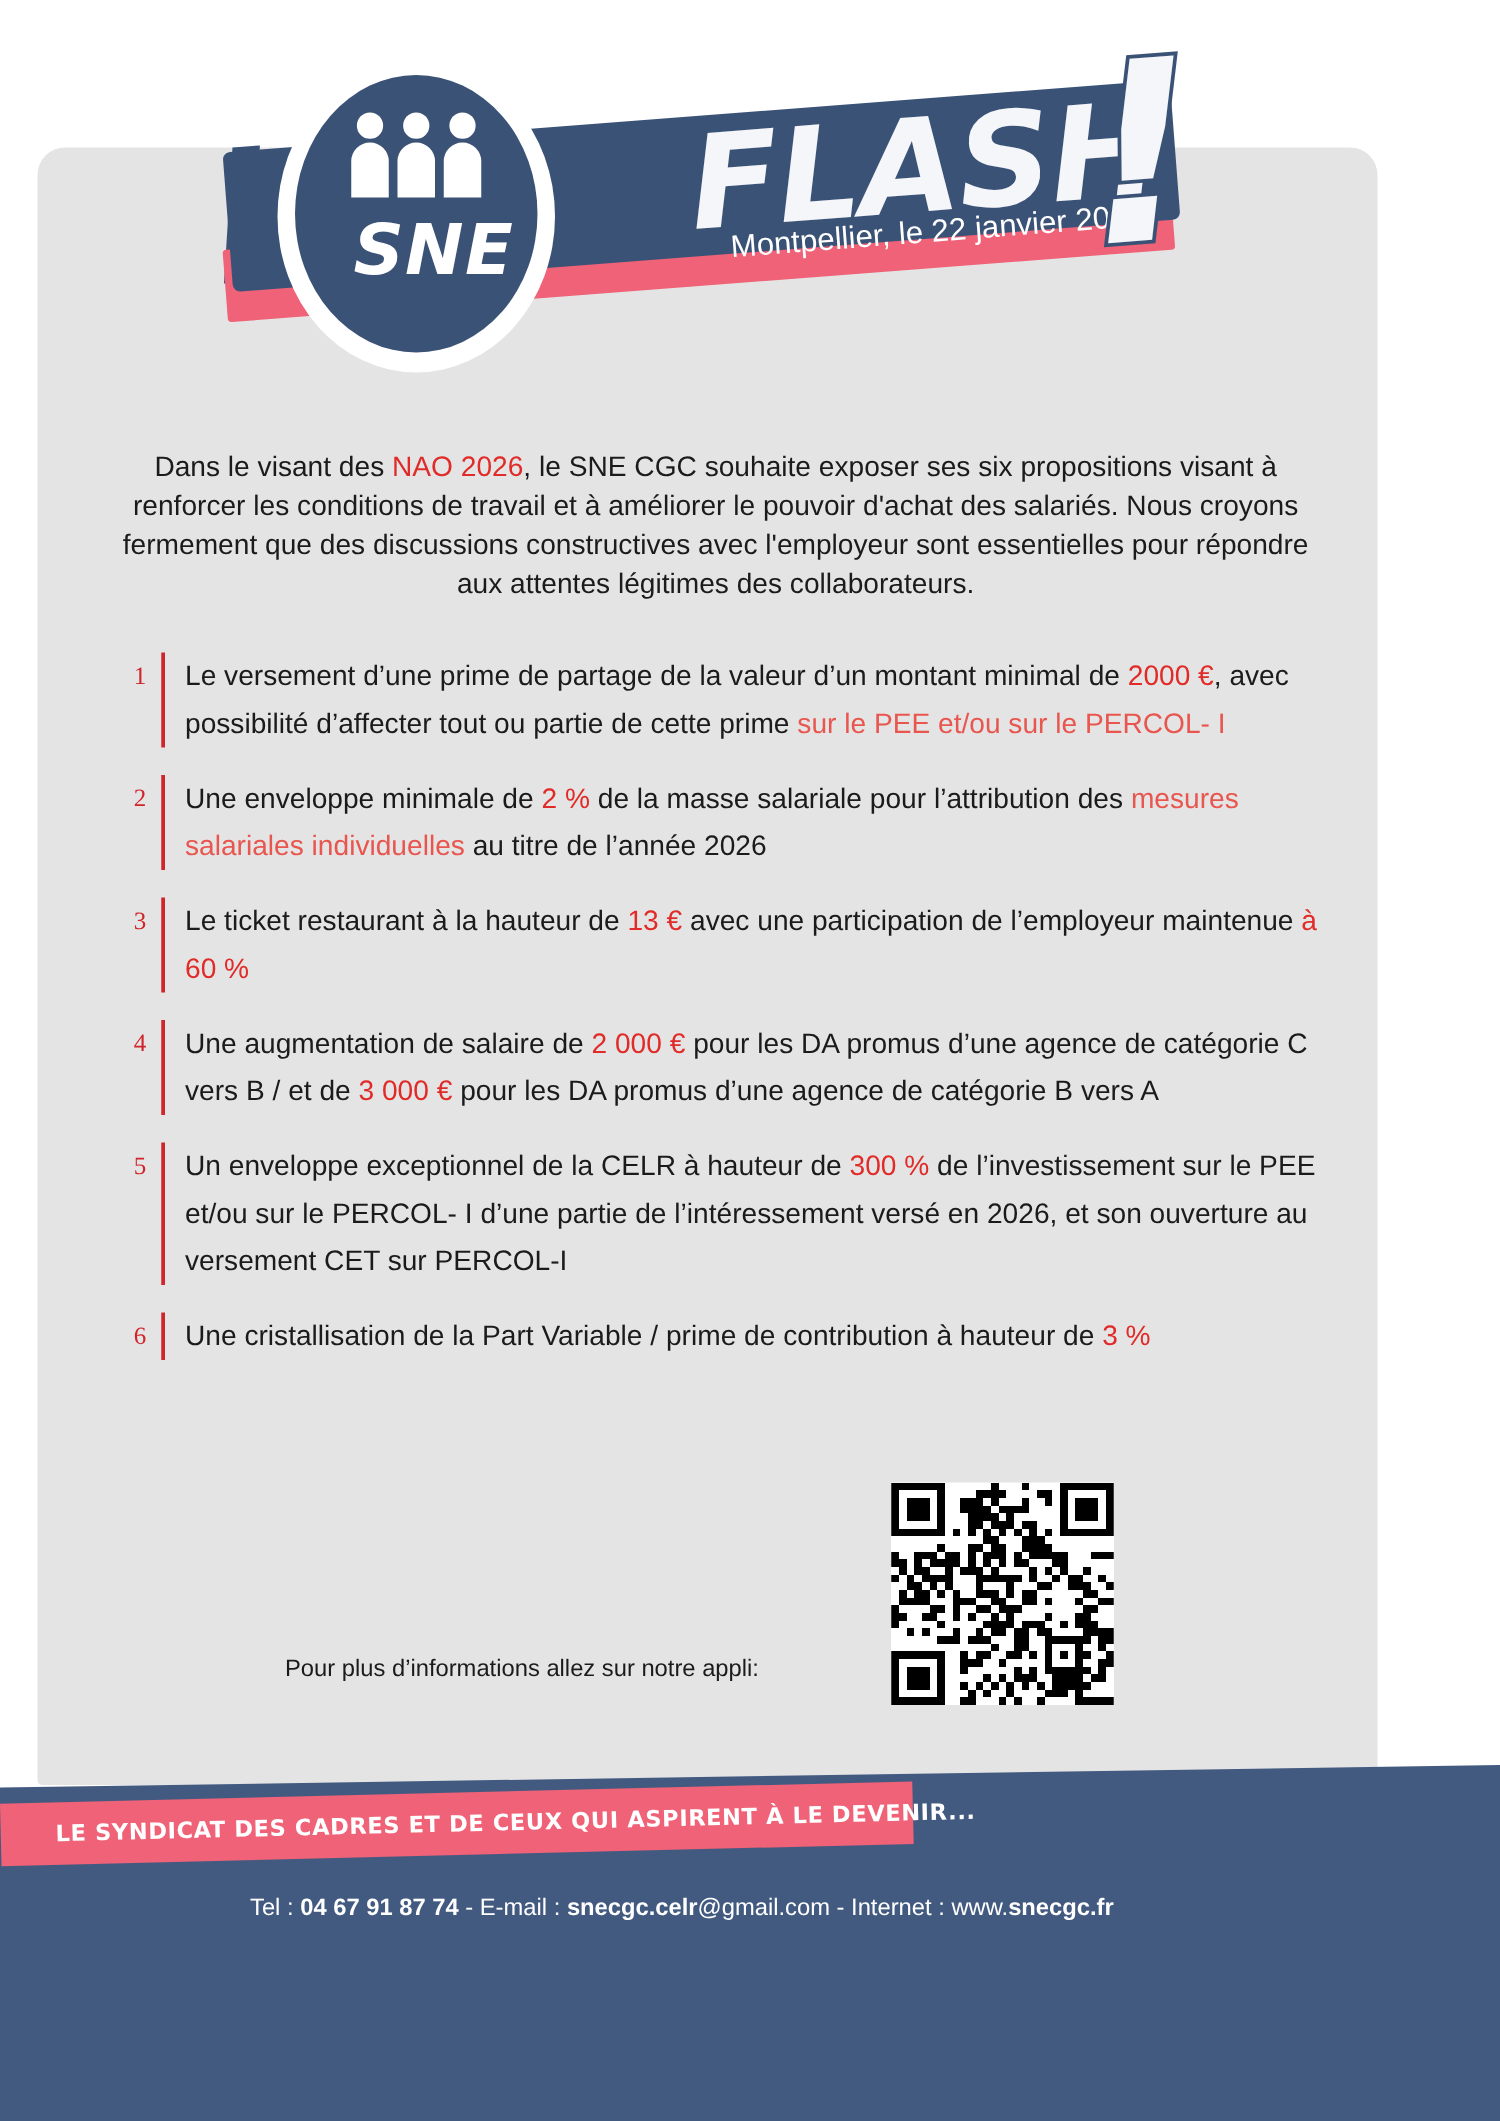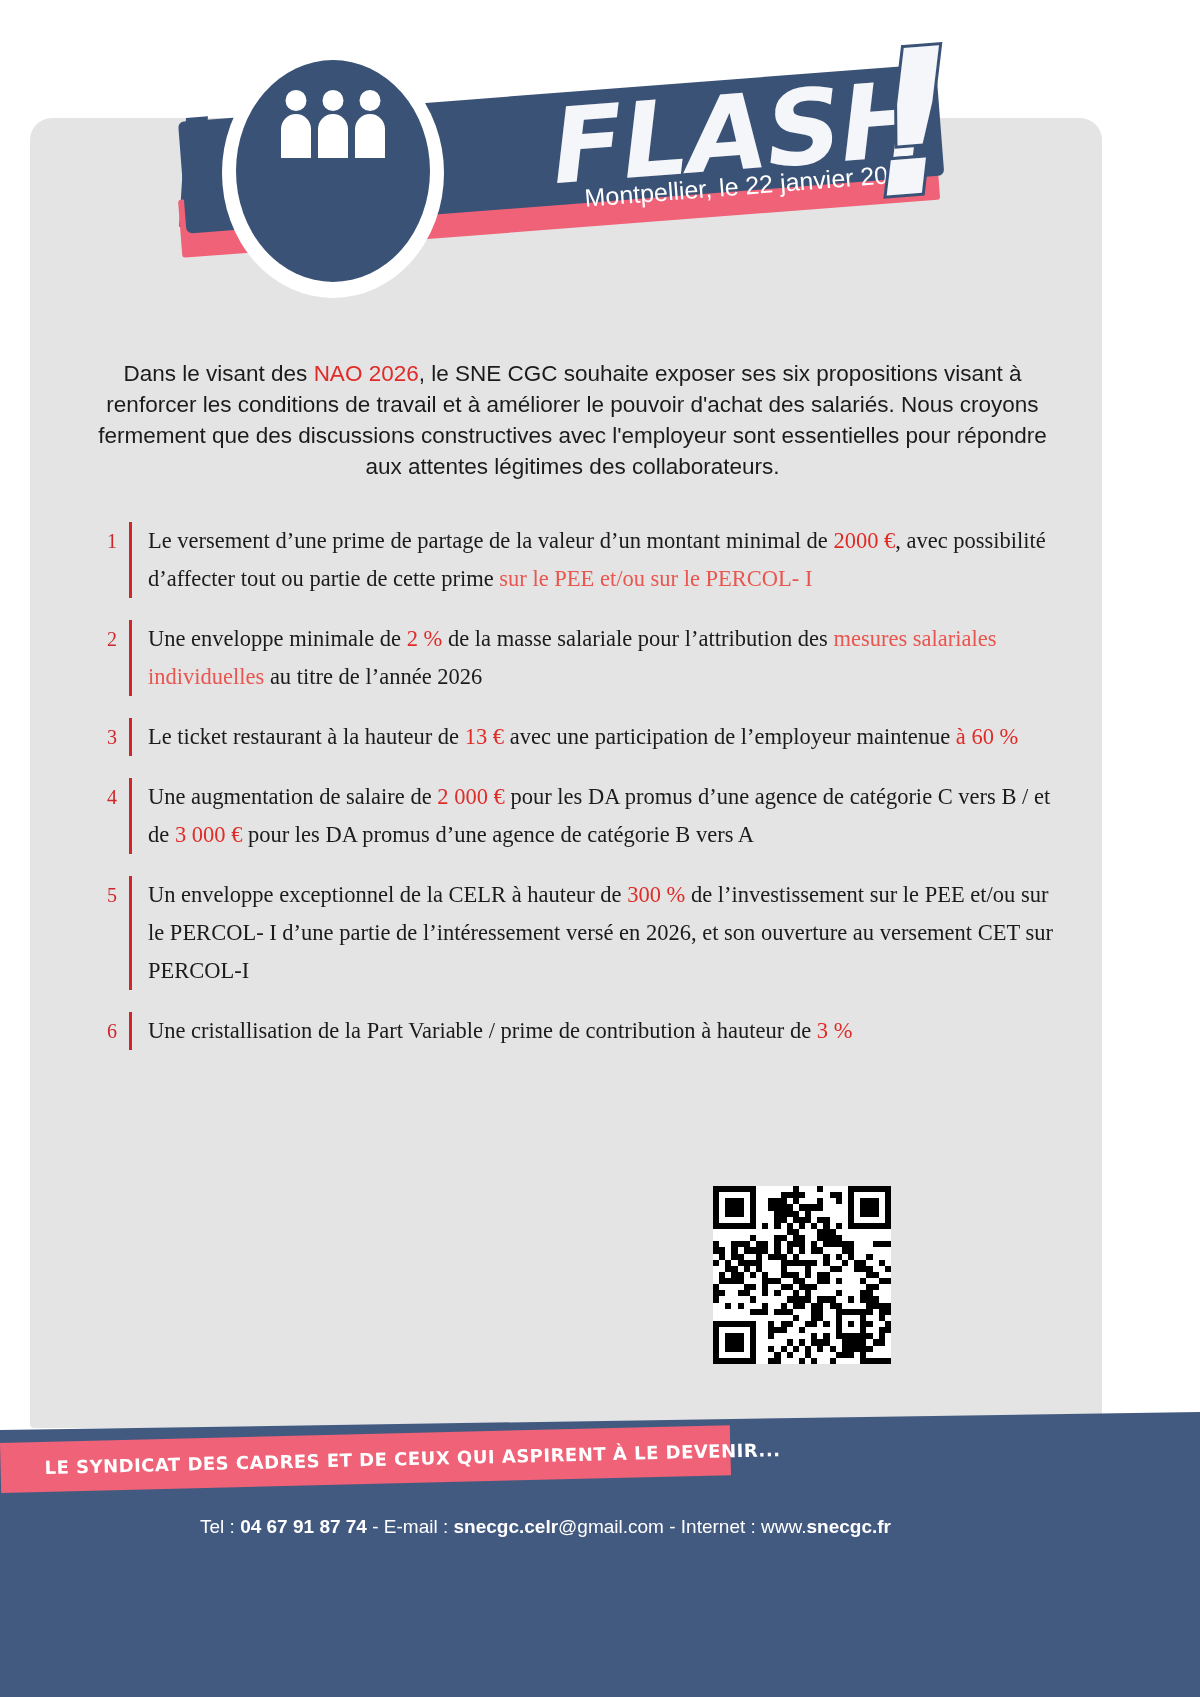--- a/index.html
+++ b/index.html
@@ -218,21 +218,20 @@
     width: 3px;
     align-self: stretch;
     background: #d0262b;
     margin-right: 16px;
   }
   .item-text {
     flex: 1;
     font-size: 22.5px;
     line-height: 38px;
     color: #1b1b1b;
-    font-family: Liberation Serif, serif;
   }
 
   
   .appli-note {
     position: absolute;
     left: 228px;
     top: 1325px;
     font-size: 19px;
     color: #1b1b1b;
   }
@@ -318,20 +317,21 @@
           </div>
         <div class="person">
             <div class="head"></div>
             <div class="body"></div>
           </div>
         <div class="person">
             <div class="head"></div>
             <div class="body"></div>
           </div>
       </div>
+      <div class="logo-sne">SNE</div>
     </div>
   </div>
 
   <div class="intro">
     <span>Dans le visant des </span><span class="red">NAO 2026</span><span>, le SNE CGC souhaite exposer ses six propositions visant à renforcer les conditions de travail et à améliorer le pouvoir d'achat des salariés. Nous croyons fermement que des discussions constructives avec l'employeur sont essentielles pour répondre aux attentes légitimes des collaborateurs.</span>
   </div>
 
   <div class="items">
       <div class="item">
         <div class="item-num">1</div>
@@ -358,20 +358,21 @@
         <div class="item-bar"></div>
         <div class="item-text"><span>Un enveloppe exceptionnel de la CELR à hauteur de </span><span class="red">300 %</span><span> de l’investissement sur le PEE et/ou sur le PERCOL- I d’une partie de l’intéressement versé en 2026, et son ouverture au versement CET sur PERCOL-I</span></div>
       </div>
       <div class="item">
         <div class="item-num">6</div>
         <div class="item-bar"></div>
         <div class="item-text"><span>Une cristallisation de la Part Variable / prime de contribution à hauteur de </span><span class="red">3 %</span></div>
       </div>
     </div>
 
+  <div class="appli-note">Pour plus d’informations allez sur notre appli:</div>
   <div class="qr">
     <svg width="178" height="178" viewBox="0 0 29 29" shape-rendering="crispEdges" aria-hidden="true">
       <rect width="29" height="29" fill="#ffffff"></rect>
       <g fill="#000000" id="qr-modules">
           <rect x="0" y="0" width="1" height="1"></rect>
           <rect x="1" y="0" width="1" height="1"></rect>
           <rect x="2" y="0" width="1" height="1"></rect>
           <rect x="3" y="0" width="1" height="1"></rect>
           <rect x="4" y="0" width="1" height="1"></rect>
           <rect x="5" y="0" width="1" height="1"></rect>

